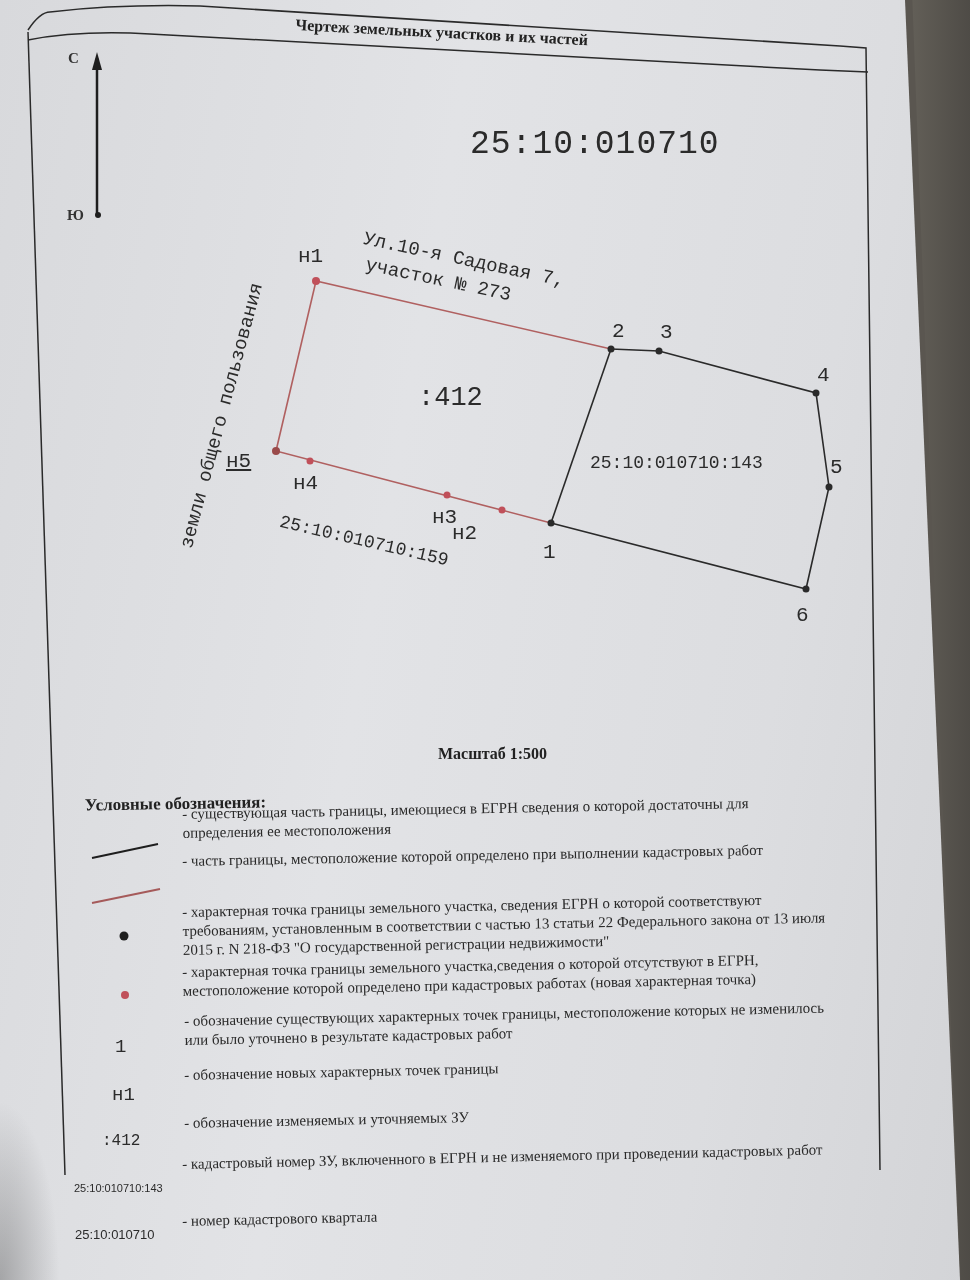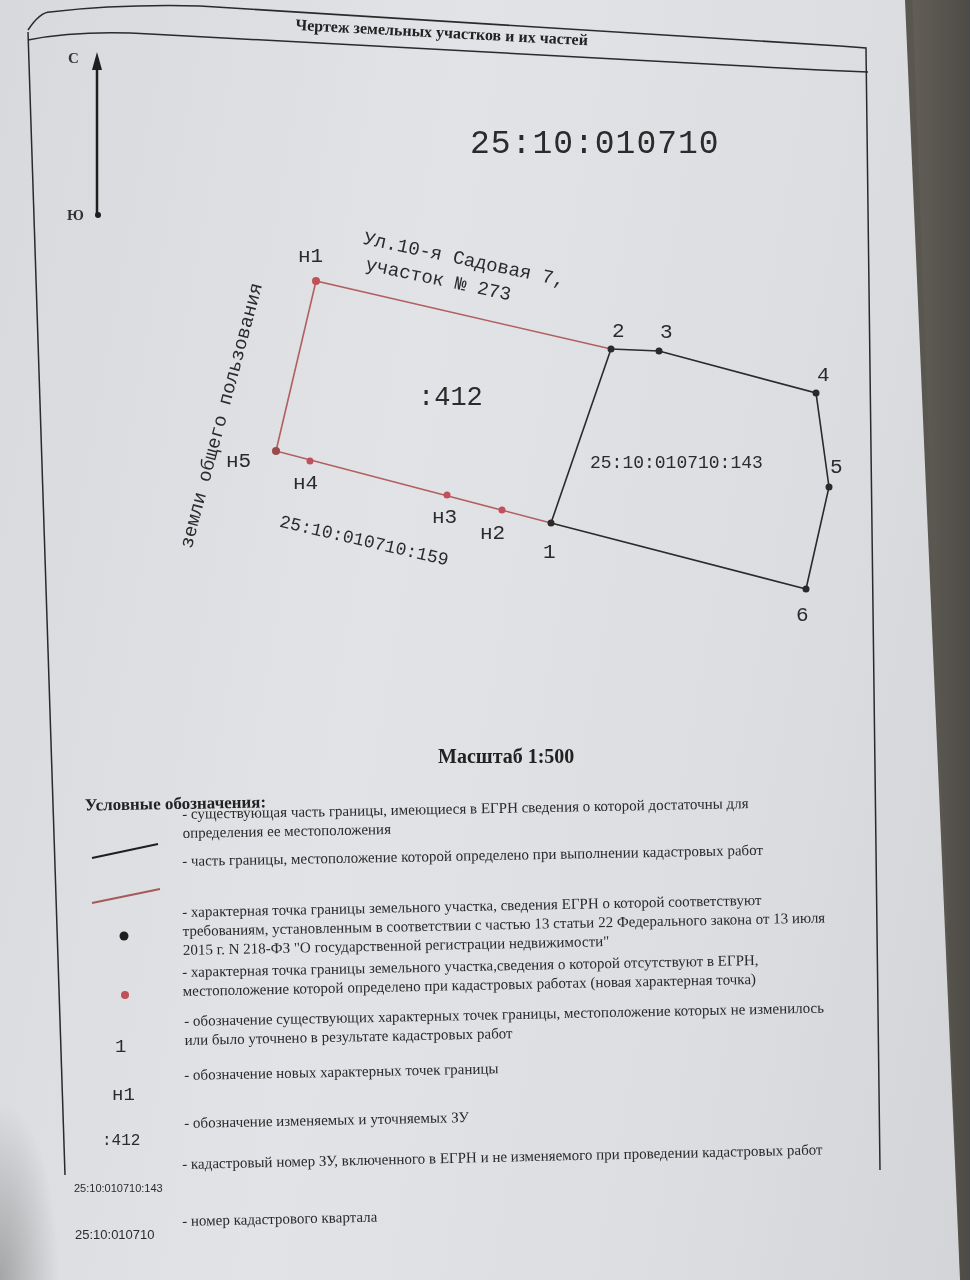--- a/index.html
+++ b/index.html
@@ -26,21 +26,21 @@
   .title {
     position: absolute; left: 296px; top: 16px; font-weight: bold; font-size: 16px;
     color: #222; transform: rotate(3deg); transform-origin: left top; white-space: nowrap;
   }
   .mono { font-family: "Liberation Mono", monospace; color: #2b2b2b; }
   .quarter { position: absolute; left: 470px; top: 126px; font-size: 33px; letter-spacing: 1px; }
   .compass-n { position: absolute; left: 68px; top: 50px; font-size: 15px; font-weight: bold; color: #333; }
   .compass-s { position: absolute; left: 67px; top: 207px; font-size: 15px; font-weight: bold; color: #333; }
   .lbl { position: absolute; font-size: 21px; white-space: nowrap; }
   .rot { transform-origin: left top; }
-  .scale { position: absolute; left: 438px; top: 745px; font-weight: bold; font-size: 20px; color: #222; }
+  .scale { position: absolute; left: 438px; top: 745px; font-weight: bold; font-size: 16px; color: #222; }
   .legend-title { position: absolute; left: 85px; top: 794px; font-weight: bold; font-size: 17px; color: #222; transform: rotate(-1deg); }
   .legend-text {
     position: absolute; font-size: 15px; color: #2a2a2a; line-height: 19px;
     transform-origin: left top; white-space: nowrap;
   }
   .legend-sym { position: absolute; color: #2b2b2b; }
 </style>
 </head>
 <body>
 
@@ -102,24 +102,24 @@
 <div class="lbl mono" style="left:590px;top:453px;font-size:18px;">25:10:010710:143</div>
 <div class="lbl mono rot" style="left:282px;top:512px;font-size:18px;transform:rotate(13deg);">25:10:010710:159</div>
 
 <div class="lbl mono" style="left:298px;top:245px;">н1</div>
 <div class="lbl mono" style="left:612px;top:320px;">2</div>
 <div class="lbl mono" style="left:660px;top:321px;">3</div>
 <div class="lbl mono" style="left:817px;top:364px;">4</div>
 <div class="lbl mono" style="left:830px;top:456px;">5</div>
 <div class="lbl mono" style="left:796px;top:604px;">6</div>
 <div class="lbl mono" style="left:543px;top:541px;">1</div>
-<div class="lbl mono" style="left:480px;top:522px;">н2</div>
+<div class="lbl mono" style="left:452px;top:522px;">н2</div>
 <div class="lbl mono" style="left:432px;top:506px;">н3</div>
 <div class="lbl mono" style="left:293px;top:472px;">н4</div>
-<div class="lbl mono" style="left:226px;top:450px;">н5</div>
+<div class="lbl mono" style="left:226px;top:450px;text-decoration:underline;">н5</div>
 
 <div class="scale">Масштаб 1:500</div>
 
 <div class="legend-title">Условные обозначения:</div>
 
 <div class="legend-text" style="left:182px;top:805px;transform:rotate(-1.1deg);">
   <div>- существующая часть границы, имеющиеся в ЕГРН сведения о которой достаточны для</div>
   <div>определения ее местоположения</div>
 </div>
 <div class="legend-text" style="left:182px;top:852px;transform:rotate(-1.1deg);">

